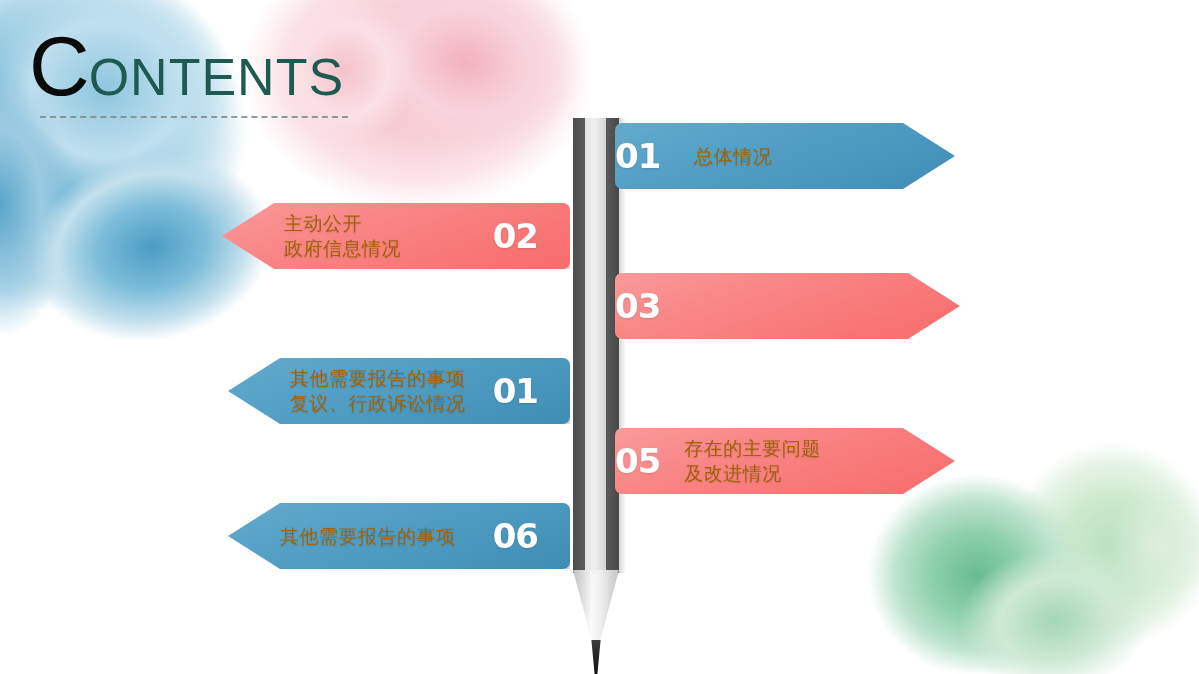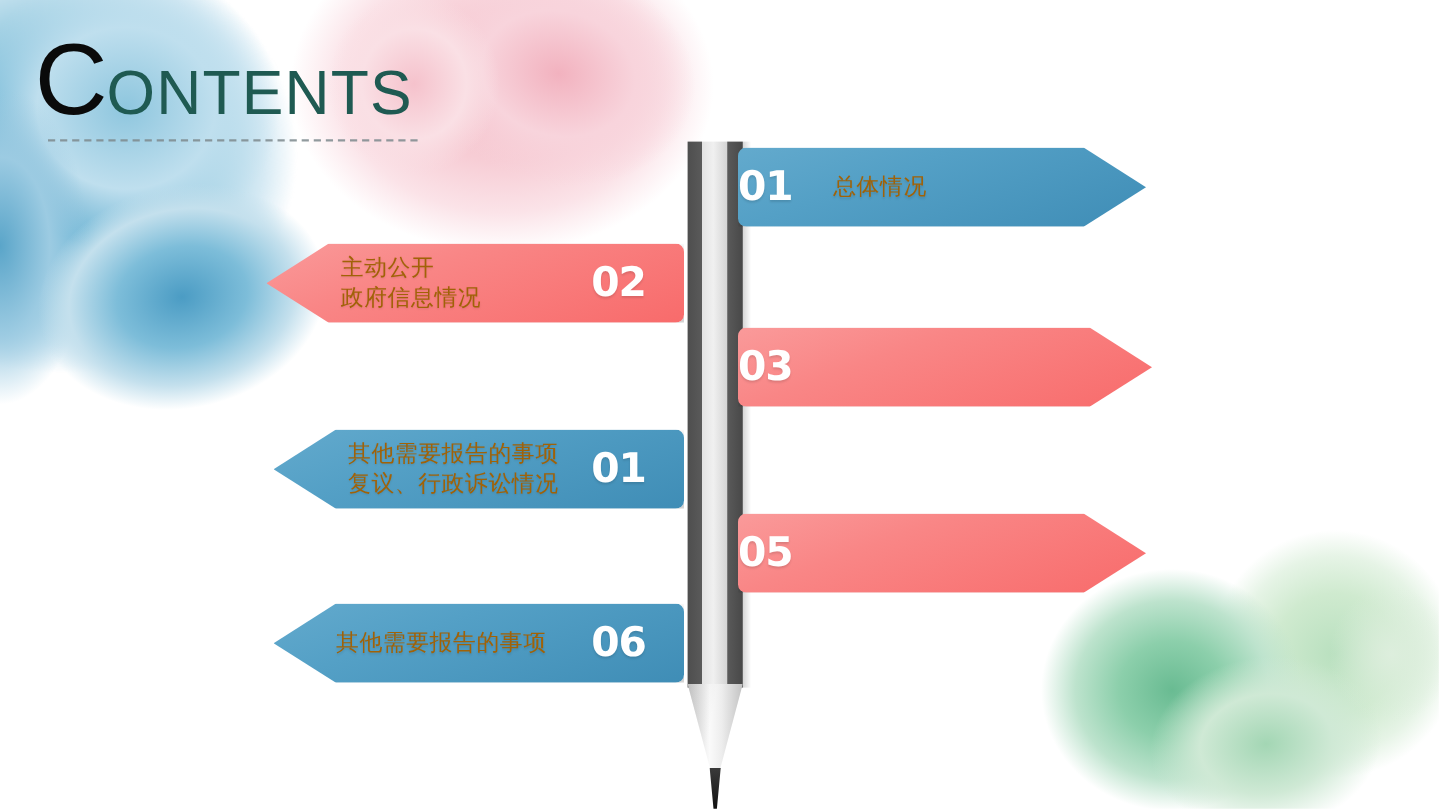--- a/index.html
+++ b/index.html
@@ -220,20 +220,22 @@
     <span class="label">其他需要报告的事项
 复议、行政诉讼情况</span>
     <span class="num">01</span>
   </div>
 </div>
 
 <div class="banner right pink" id="banner-05">
   <div class="banner-shape"></div>
   <div class="banner-inner">
     <span class="num">05</span>
+    <span class="label">存在的主要问题
+及改进情况</span>
   </div>
 </div>
 
 <div class="banner left blue" id="banner-06">
   <div class="banner-shape"></div>
   <div class="banner-inner">
     <span class="label">其他需要报告的事项</span>
     <span class="num">06</span>
   </div>
 </div>

